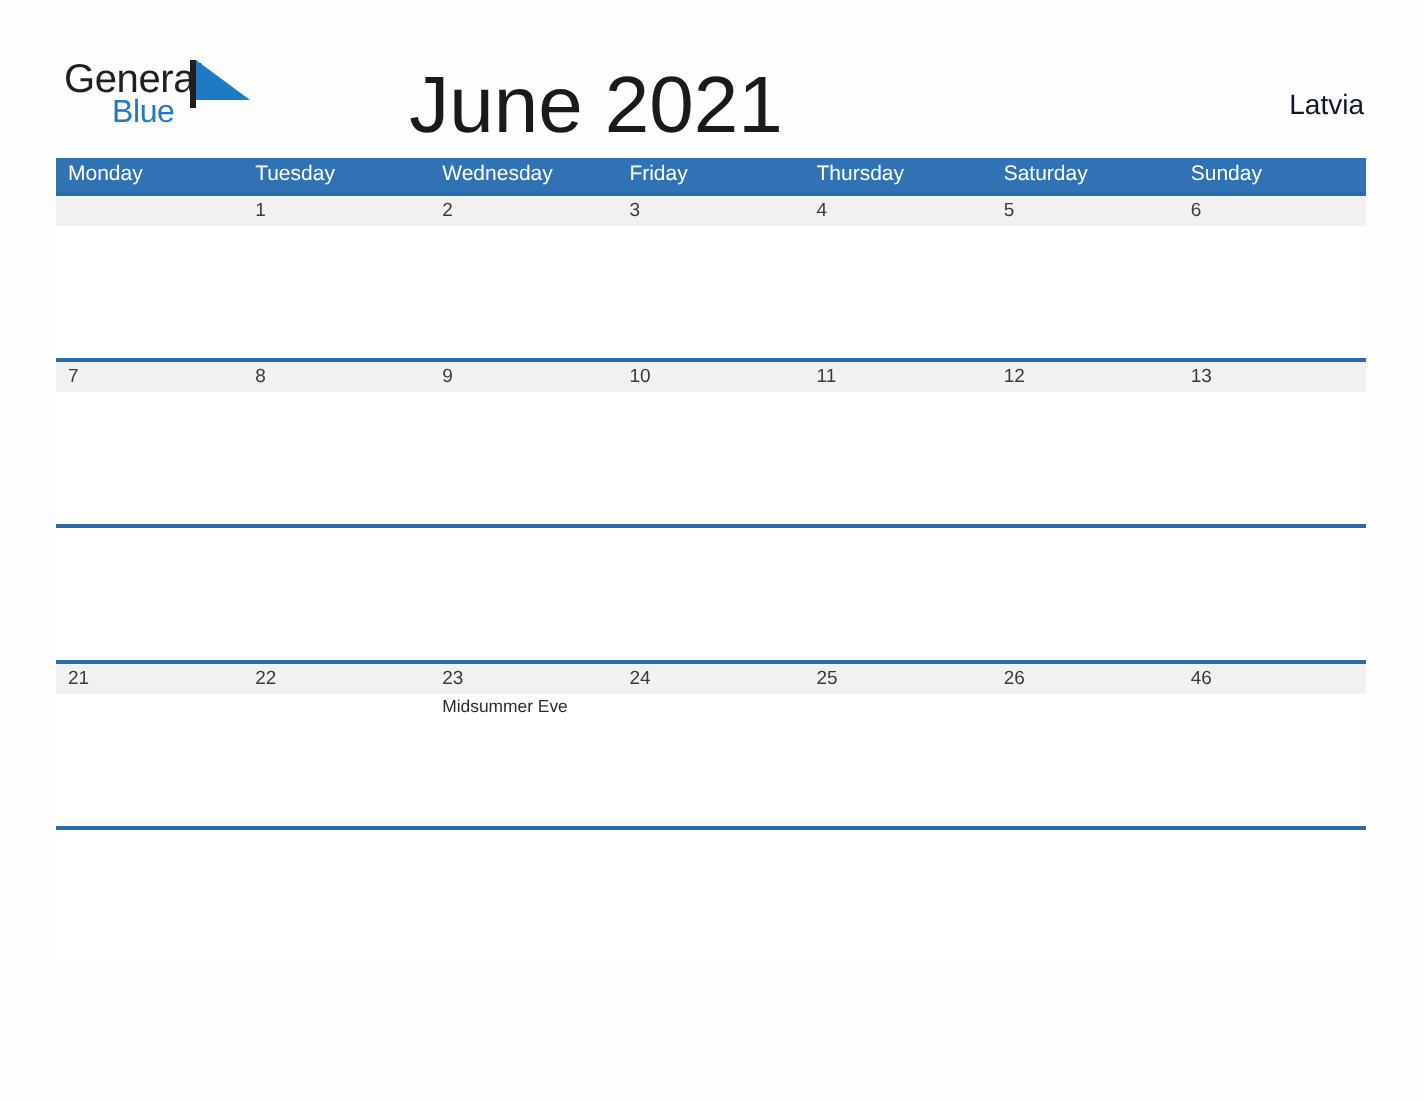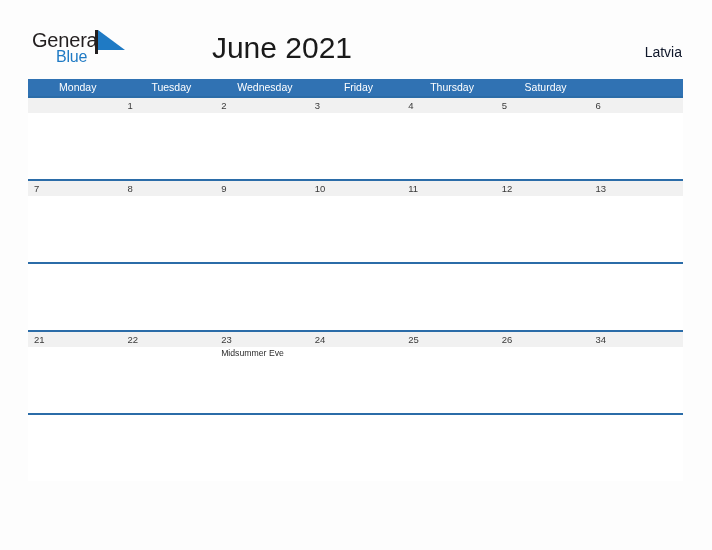--- a/index.html
+++ b/index.html
@@ -59,25 +59,25 @@
   .logo-flag {
     position: absolute;
     left: 63px;
     top: 1px;
     width: 30px;
     height: 24px;
   }
 
   .cal-title {
     position: absolute;
-    left: 0;
+    left: 16px;
     top: 31px;
     width: 564px;
     text-align: center;
-    font-size: 30px;
+    font-size: 40px;
     color: #1a1a1a;
     font-family: "Liberation Sans", sans-serif;
     letter-spacing: 0px;
   }
 
   .country {
     position: absolute;
     right: 30px;
     top: 44px;
     font-size: 14px;
@@ -103,21 +103,20 @@
     width: 93.571px;
     height: 17px;
     line-height: 17px;
     box-sizing: border-box;
     padding-left: 6px;
     color: #ffffff;
     font-size: 10.5px;
     font-family: "Liberation Sans", sans-serif;
     white-space: nowrap;
     overflow: hidden;
-    text-align: center;
   }
 
   .week {
     width: 655px;
     position: relative;
   }
   .week-rule {
     width: 655px;
     height: 2px;
     background: #2b6ca8;
@@ -186,20 +185,21 @@
   </div>
 
   <div class="calendar">
     <div class="dow-row">
       <div class="dow-cell">Monday</div>
       <div class="dow-cell">Tuesday</div>
       <div class="dow-cell">Wednesday</div>
       <div class="dow-cell">Friday</div>
       <div class="dow-cell">Thursday</div>
       <div class="dow-cell">Saturday</div>
+      <div class="dow-cell">Sunday</div>
     </div>
 
     <div id="weeks-container">
         <div class="week">
           <div class="week-rule"></div>
           <div class="week-dates">
             <div class="date-cell"></div>
             <div class="date-cell">1</div>
             <div class="date-cell">2</div>
             <div class="date-cell">3</div>
@@ -252,21 +252,21 @@
         </div>
         <div class="week">
           <div class="week-rule"></div>
           <div class="week-dates">
             <div class="date-cell">21</div>
             <div class="date-cell">22</div>
             <div class="date-cell">23</div>
             <div class="date-cell">24</div>
             <div class="date-cell">25</div>
             <div class="date-cell">26</div>
-            <div class="date-cell">34</div>
+            <div class="date-cell">46</div>
           </div>
           <div class="week-body">
             <div class="body-cell"></div>
             <div class="body-cell"></div>
             <div class="body-cell">
               <div class="event">Midsummer Eve</div>
             </div>
             <div class="body-cell"></div>
             <div class="body-cell"></div>
             <div class="body-cell"></div>

